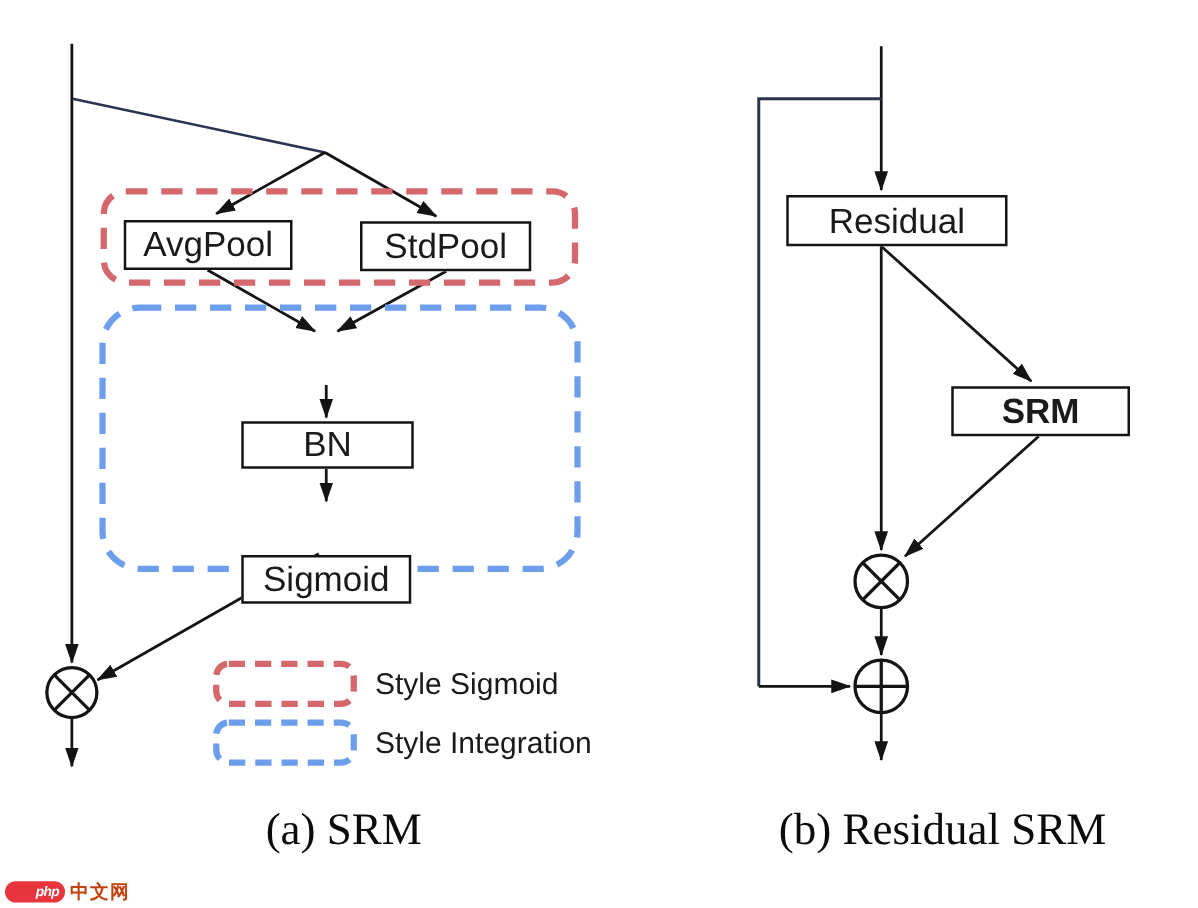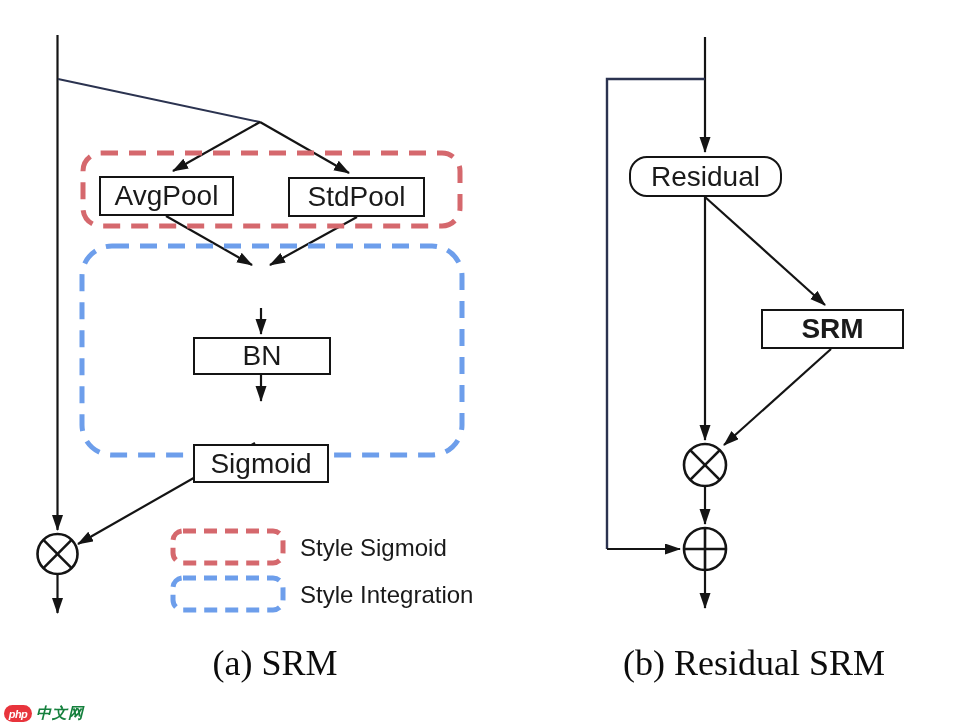--- a/index.html
+++ b/index.html
@@ -45,25 +45,25 @@
     display:flex;align-items:center;gap:4px;
   }
   .wm-badge{
     width:28px;height:17px;
     background:#e8343c;
     border-radius:9px;
     display:flex;align-items:center;justify-content:center;
     color:#ffffff;
     font-size:11px;font-weight:700;font-style:italic;
     letter-spacing:-0.5px;
+    padding-left:20px;
   }
   .wm-text{
-    font-size:15px;font-weight:700;color:#15803d;
+    font-size:15px;font-weight:700;color:#c2410c;
     letter-spacing:1px;
-    font-style:italic;
   }
 </style>
 </head>
 <body>
 
 <div class="canvas">
 
   <svg class="layer" viewBox="0 0 958 726">
     <defs>
       <marker id="arr" markerUnits="userSpaceOnUse" markerWidth="18" markerHeight="13" refX="15" refY="5.5" orient="auto">
@@ -133,21 +133,21 @@
       <line x1="684" y1="549" x2="726" y2="549"></line>
       <line x1="705" y1="528" x2="705" y2="570"></line>
     </g>
   </svg>
 
   <div class="node-box" style="left:99px;top:176px;width:135px;height:40px;">AvgPool</div>
   <div class="node-box" style="left:288px;top:177px;width:137px;height:40px;">StdPool</div>
   <div class="node-box" style="left:193px;top:337px;width:138px;height:38px;">BN</div>
   <div class="node-box" style="left:193px;top:404px;width:136px;height:39px;margin-top:40px;">Sigmoid</div>
 
-  <div class="node-box" style="left:629px;top:156px;width:153px;height:41px;border-radius:18px;">Residual</div>
+  <div class="node-box" style="left:629px;top:156px;width:177px;height:41px;">Residual</div>
   <div class="node-box" style="left:761px;top:309px;width:143px;height:40px;font-weight:bold;">SRM</div>
 
   <div class="legend-label" style="left:300px;top:532px;">Style Sigmoid</div>
   <div class="legend-label" style="left:300px;top:579px;">Style Integration</div>
 
   <div class="caption" style="left:155px;top:642px;width:240px;">(a) SRM</div>
   <div class="caption" style="left:604px;top:642px;width:300px;">(b) Residual SRM</div>
 
   <div class="watermark">
     <span class="wm-badge">php</span>

